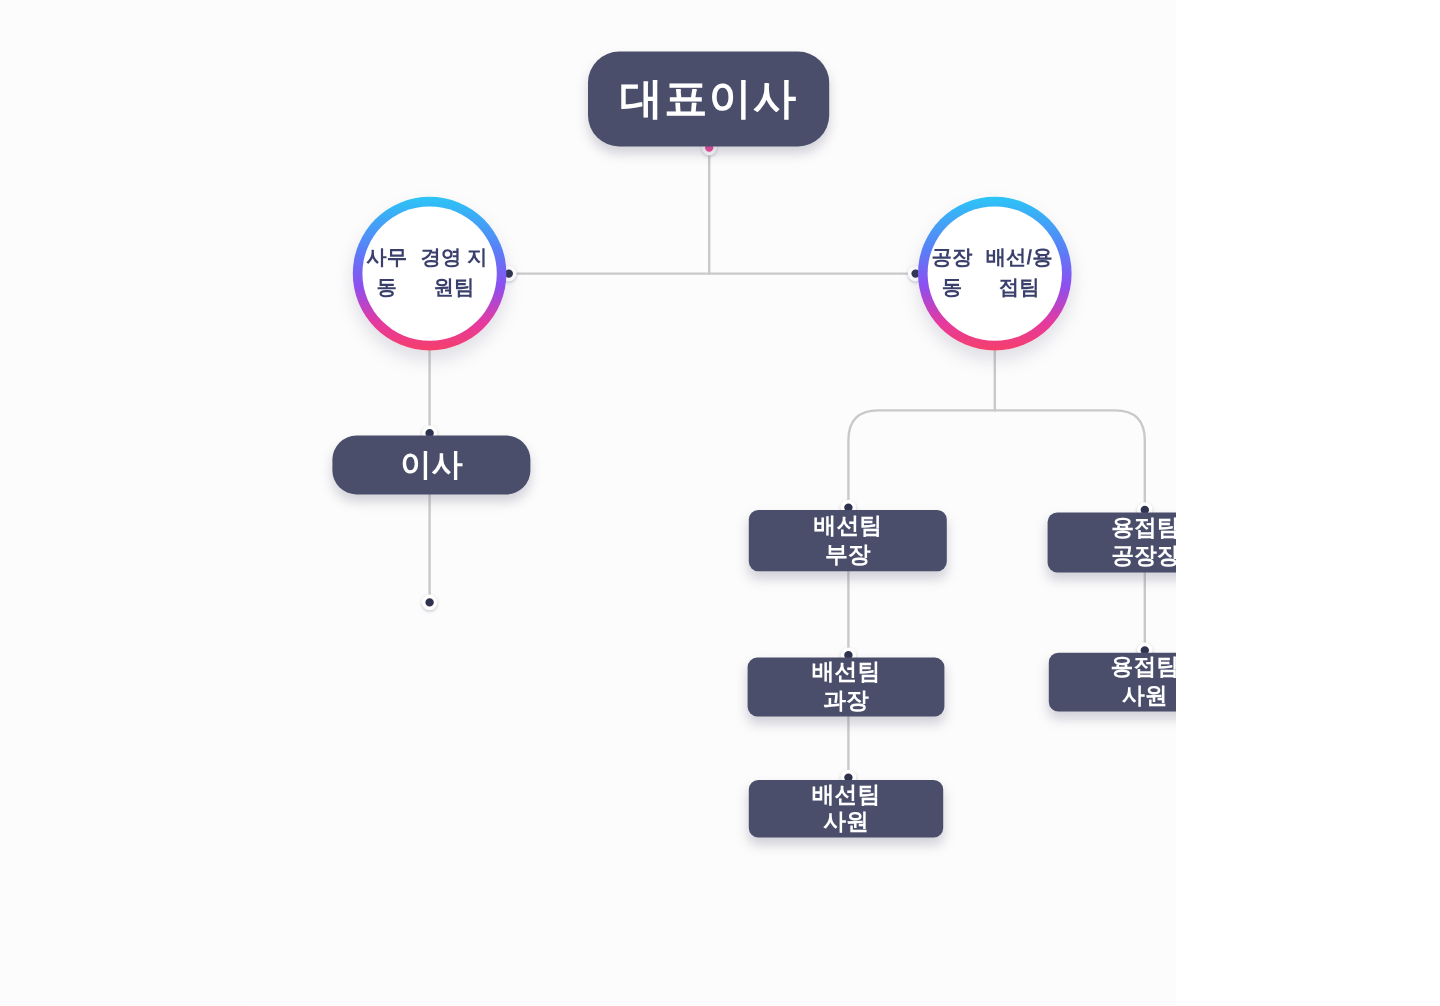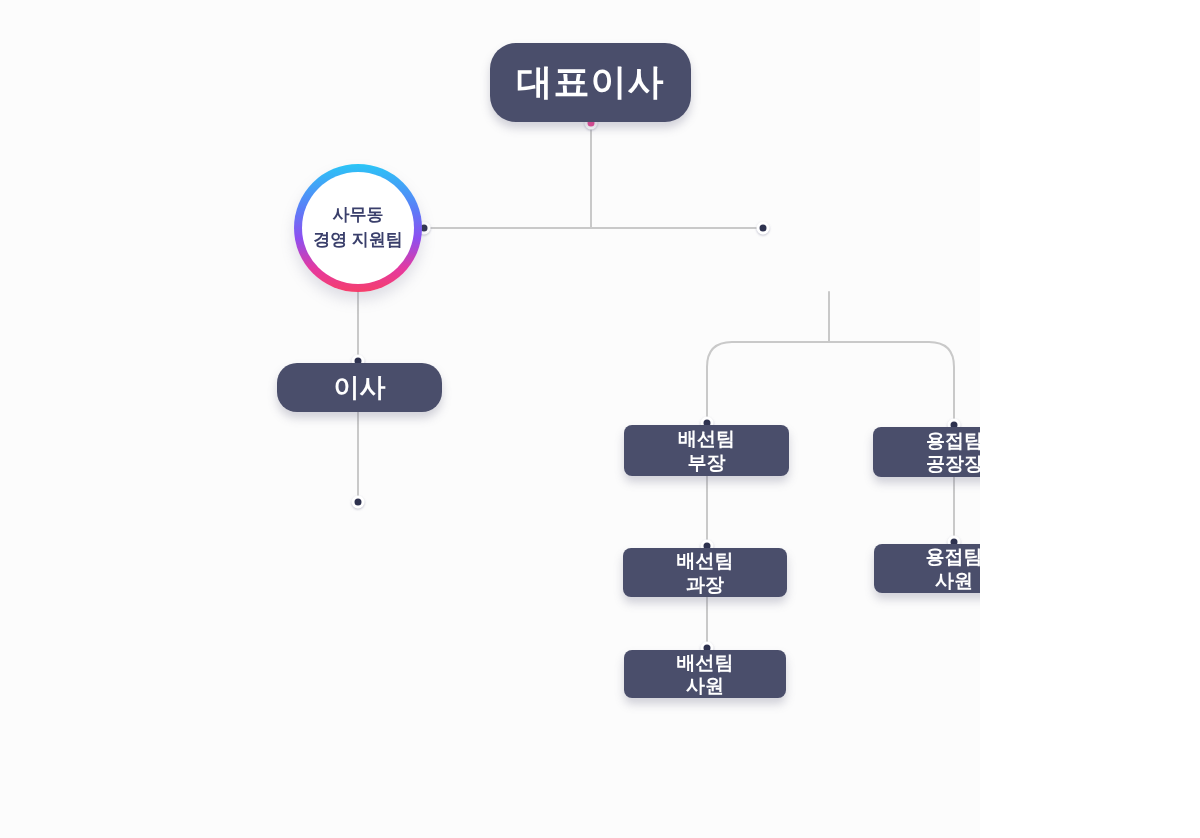--- a/index.html
+++ b/index.html
@@ -73,21 +73,21 @@
       var(--grad-bottom) 100%);
     box-shadow: 0 8px 14px rgba(120,120,150,0.22);
     z-index: 2;
   }
   .gcircle .inner {
     position: absolute;
     inset: 8px;
     background: #ffffff;
     border-radius: 50%;
     display: flex;
-    flex-direction: column;
+    flex-direction: row;
     align-items: center;
     justify-content: center;
     text-align: center;
     font-weight: bold;
     font-size: 17px;
     line-height: 1.45;
     color: var(--circle-text);
   }
   #circle-office  { left: 294px; top: 164px; }
   #circle-factory { left: 765px; top: 164px; }
@@ -132,20 +132,26 @@
     <span>대표이사</span>
   </div>
 
   <div class="gcircle" id="circle-office">
     <div class="inner">
       <span>사무동</span>
       <span>경영 지원팀</span>
     </div>
   </div>
 
+  <div class="gcircle" id="circle-factory">
+    <div class="inner">
+      <span>공장동</span>
+      <span>배선/용접팀</span>
+    </div>
+  </div>
 
   <div class="node small" id="node-director">
     <span>이사</span>
   </div>
 
 
   <div class="node small2" id="node-wiring-head">
     <span>배선팀</span>
     <span>부장</span>
   </div>

